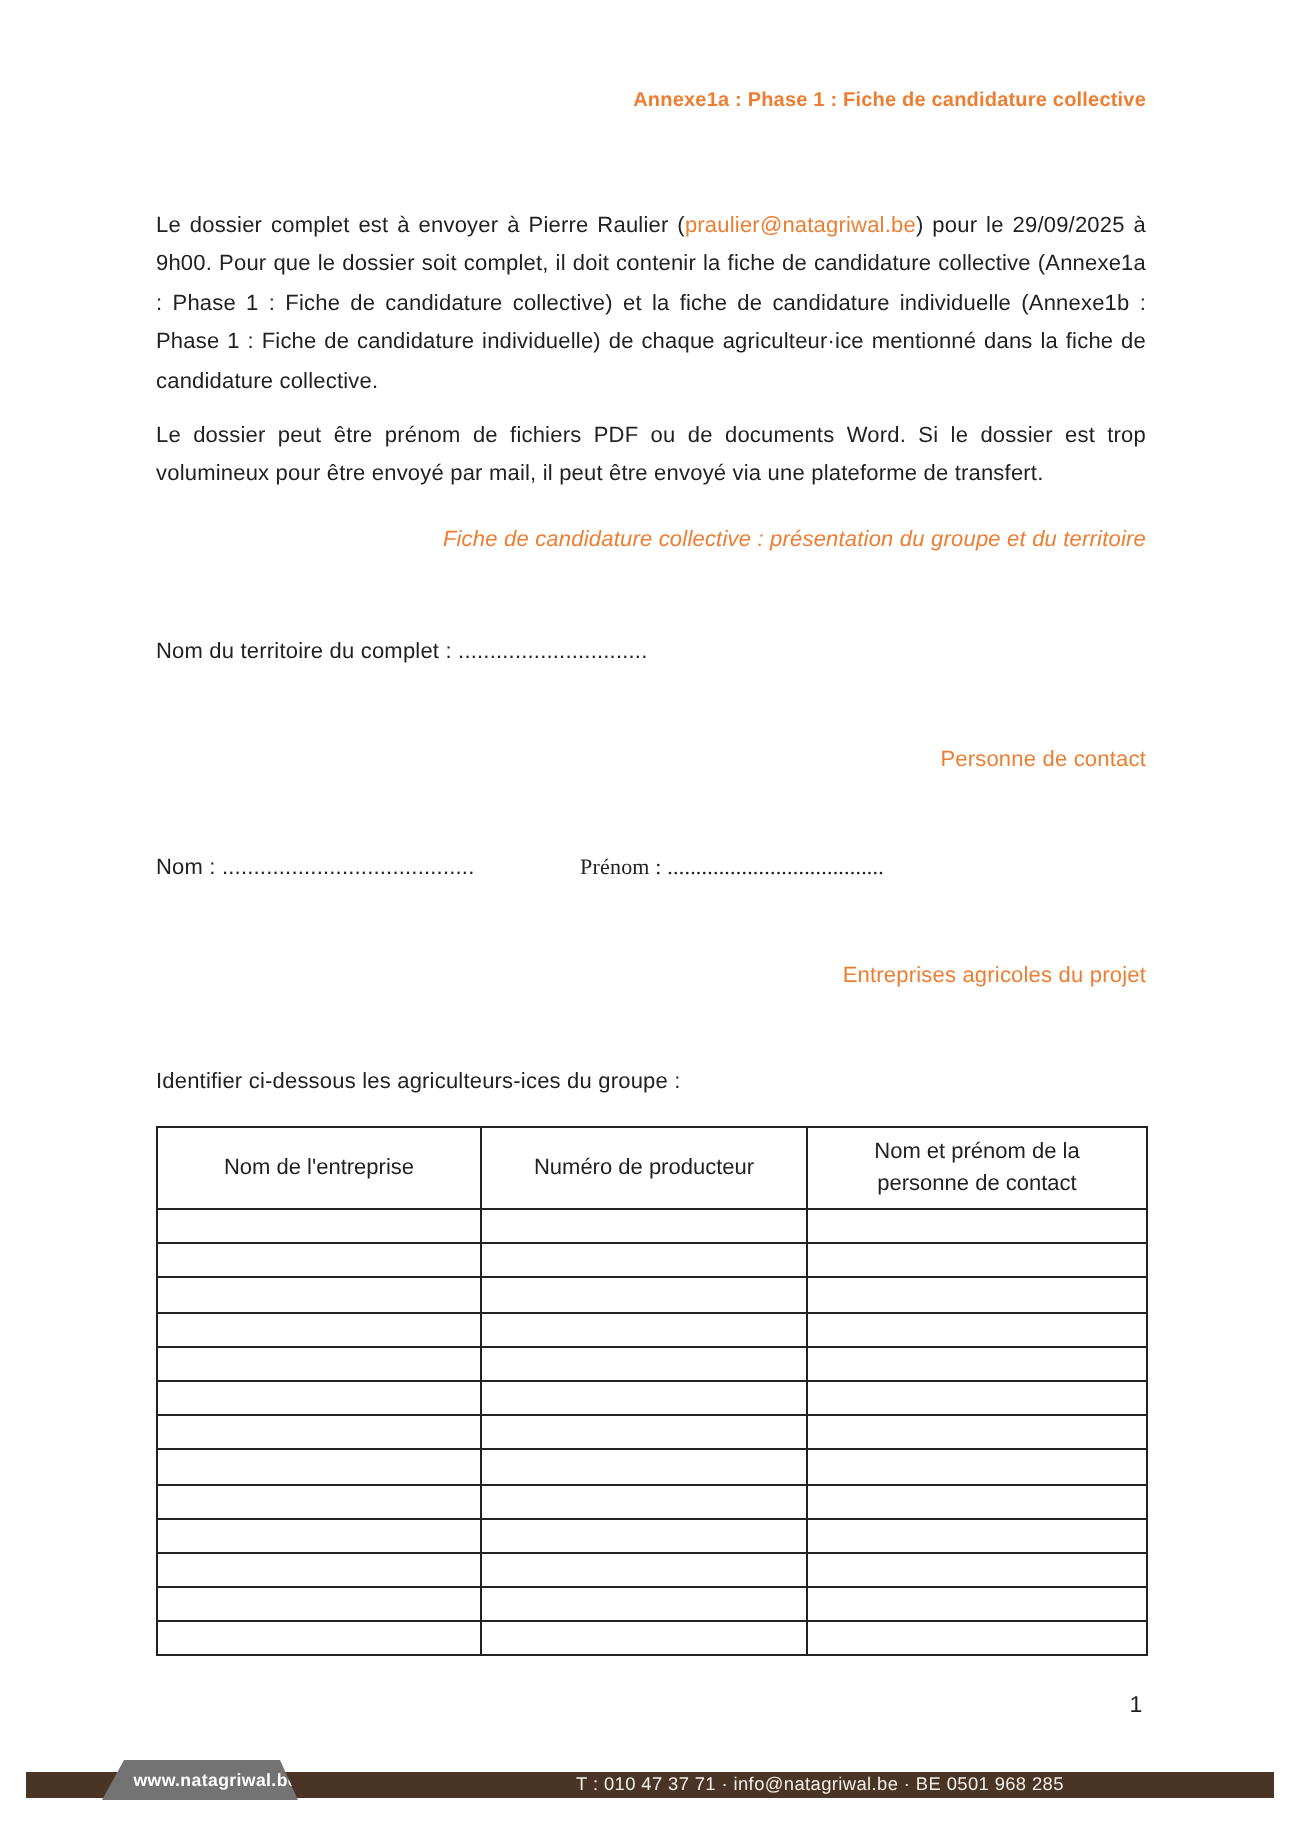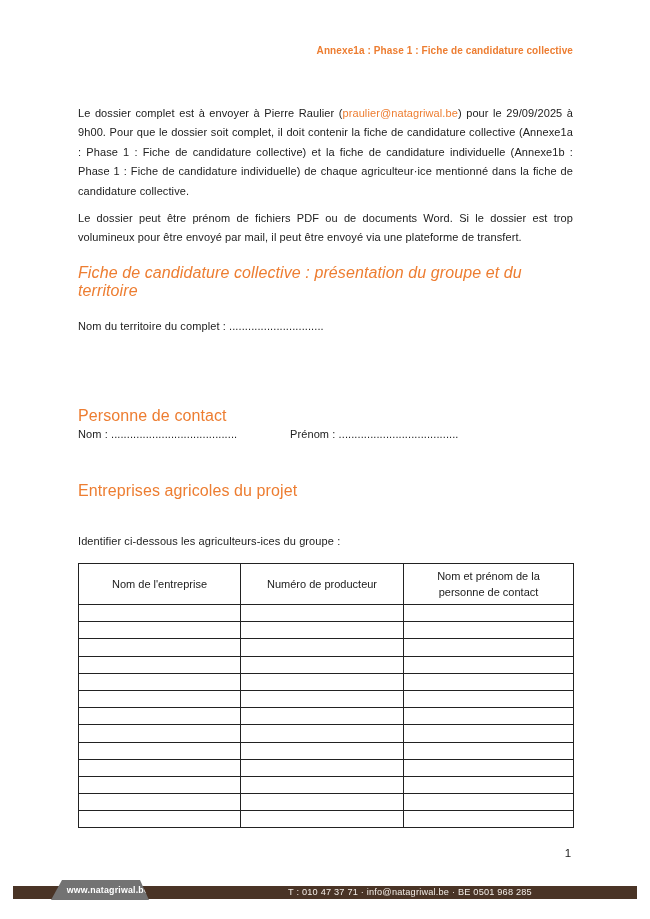--- a/index.html
+++ b/index.html
@@ -36,39 +36,40 @@
   .p1 { top: 93px; }
   .p2 { top: 198px; }
   .email-link {
     color: #ED7D31;
     cursor: pointer;
   }
   .orange-heading {
     position: absolute;
     left: 78px;
     width: 495px;
-    font-size: 16px;
+    font-size: 11px;
     color: #ED7D31;
     letter-spacing: 0.1px;
+    text-align: right;
   }
   .h-collective { top: 264px; font-style: italic; }
-  .h-contact { top: 374px; margin-top: 33px; }
+  .h-contact { top: 374px; }
   .h-entreprises { top: 482px; }
   .field-line {
     position: absolute;
     left: 78px;
     width: 495px;
     font-size: 11px;
     color: #212121;
     letter-spacing: 0.1px;
   }
   .territory-line { top: 320px; }
   .nom-line { top: 428px; }
   .identify-line { top: 535px; }
-  .prenom-field { position: absolute; left: 212px; top: 0; }
+  .prenom-field { position: absolute; left: 212px; top: 0; font-family: Liberation Serif, serif; }
   .producers-table {
     position: absolute;
     top: 563px;
     left: 78px;
     width: 495px;
     border-collapse: collapse;
     table-layout: fixed;
   }
   .producers-table th {
     border: 1px solid #222222;

